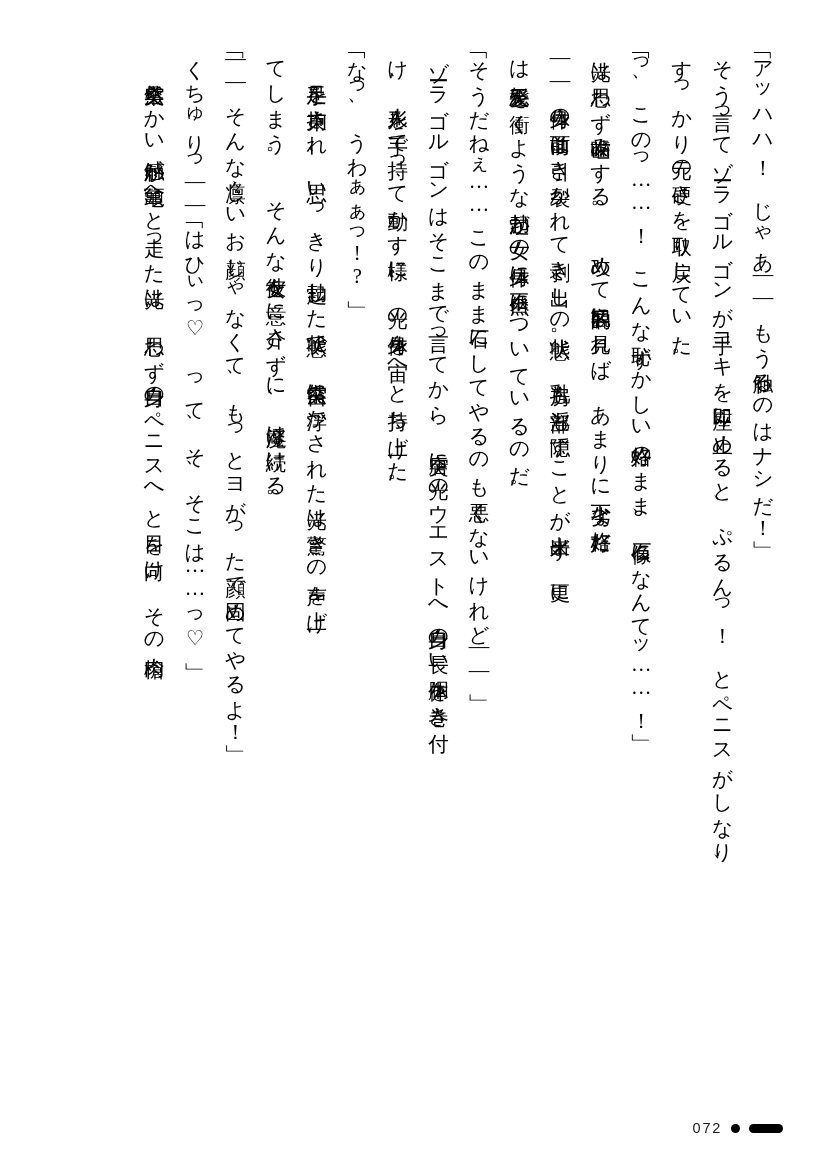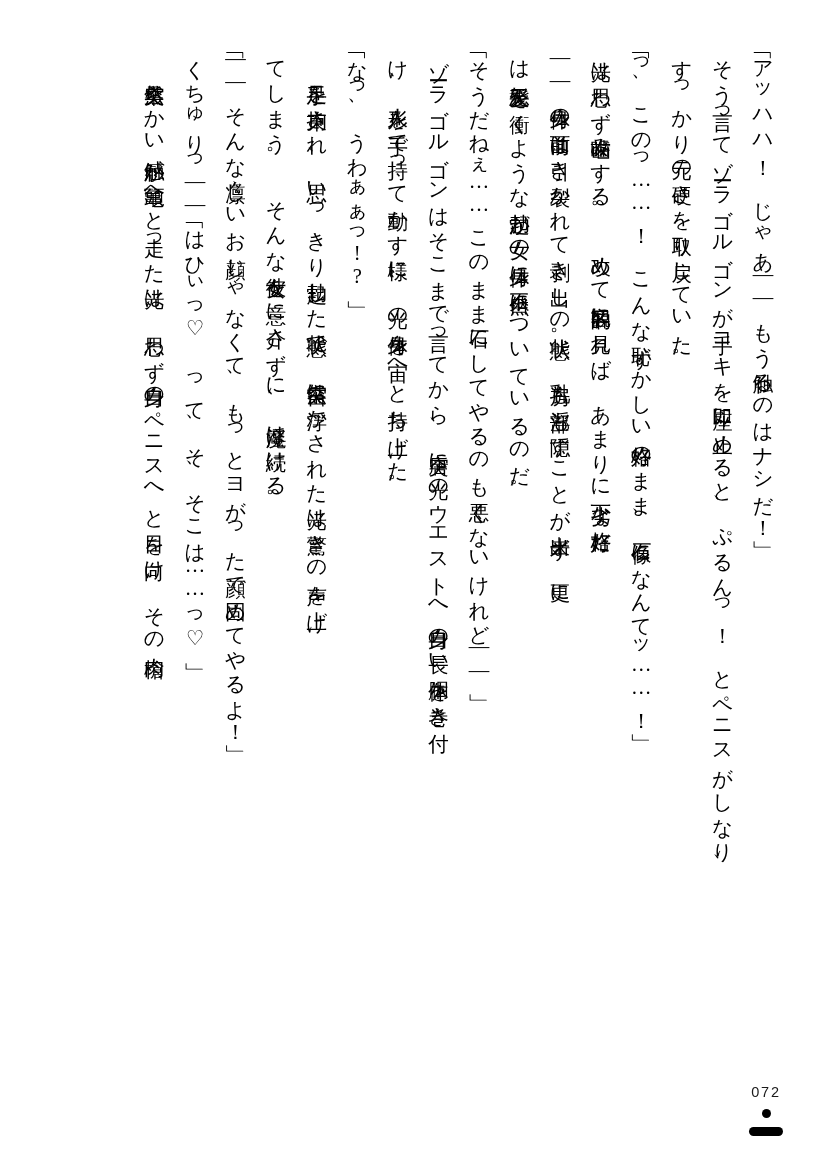--- a/index.html
+++ b/index.html
@@ -41,21 +41,21 @@
   .text-block p {
     margin: 0;
     padding: 0;
     text-indent: 0;
   }
   .page-footer {
     position: absolute;
     right: 44px;
     bottom: 30px;
     display: flex;
-    flex-direction: column;
+    flex-direction: row;
     align-items: center;
     gap: 9px;
     justify-content: flex-end;
   }
   .page-number {
     font-family: "Liberation Sans", sans-serif;
     font-size: 14.5px;
     letter-spacing: 0.12em;
     color: #1a1a1a;
   }

